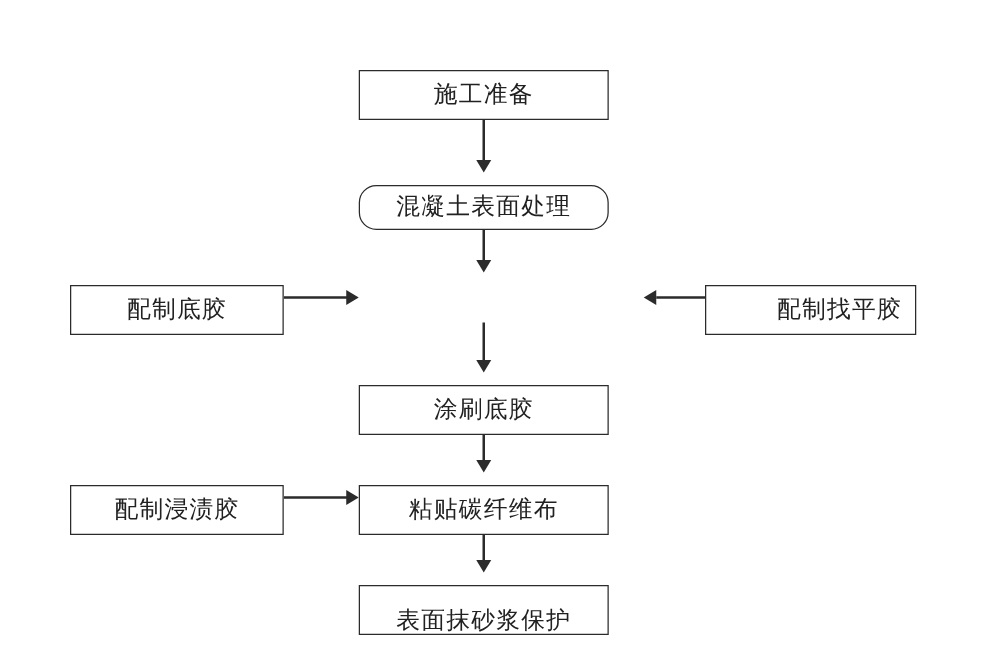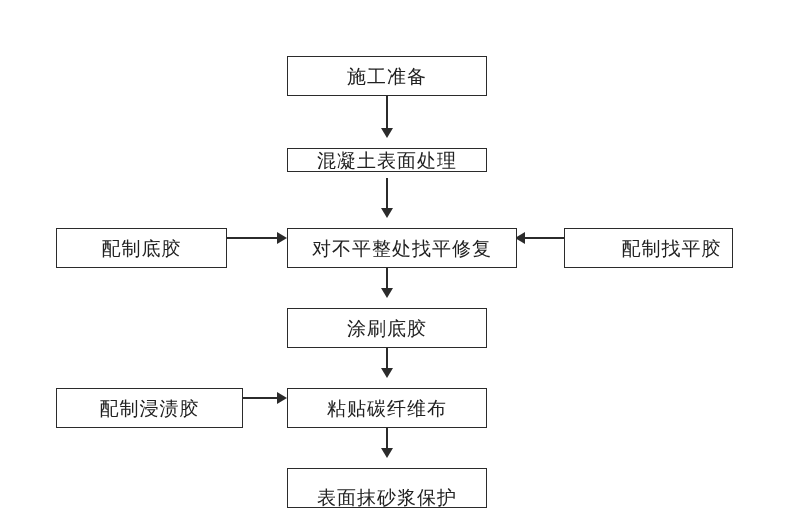--- a/index.html
+++ b/index.html
@@ -34,30 +34,30 @@
     white-space: nowrap;
     margin-top: 10px;
   }
   .node-label {
     display: block;
     transform: translateY(-0.5px);
   }
 
   
   .n-prep       { left: 287px; top: 46px;  width: 200px; height: 40px; }
-  .n-surface    { left: 287px; top: 138px; width: 200px; height: 24px; }
+  .n-surface    { left: 287px; top: 138px; width: 200px; height: 36px; border-radius: 14px; }
   .n-level      { left: 287px; top: 218px; width: 230px; height: 40px; }
   .n-primer     { left: 287px; top: 298px; width: 200px; height: 40px; }
   .n-paste      { left: 287px; top: 378px; width: 200px; height: 40px; }
   .n-mortar     { left: 287px; top: 458px; width: 200px; height: 40px; align-items: flex-end; }
 
   
   .n-basecoat   { left: 56px;  top: 218px; width: 171px; height: 40px; }
   .n-levelglue  { left: 564px; top: 218px; width: 169px; height: 40px; padding-left: 46px; }
-  .n-dipglue    { left: 56px;  top: 378px; width: 187px; height: 40px; }
+  .n-dipglue    { left: 56px;  top: 378px; width: 171px; height: 40px; }
 
   
   .conn {
     position: absolute;
     background: #2b2b2b;
   }
   .conn-v { width: 1.6px; }
   .conn-h { height: 1.6px; }
 
   
@@ -136,23 +136,20 @@
   </div>
 
   <div class="node n-surface">
     <span class="node-label">混凝土表面处理</span>
   </div>
 
   <div class="node n-basecoat">
     <span class="node-label">配制底胶</span>
   </div>
 
-  <div class="node n-level">
-    <span class="node-label">对不平整处找平修复</span>
-  </div>
 
   <div class="node n-levelglue">
     <span class="node-label">配制找平胶</span>
   </div>
 
   <div class="node n-primer">
     <span class="node-label">涂刷底胶</span>
   </div>
 
   <div class="node n-dipglue">

